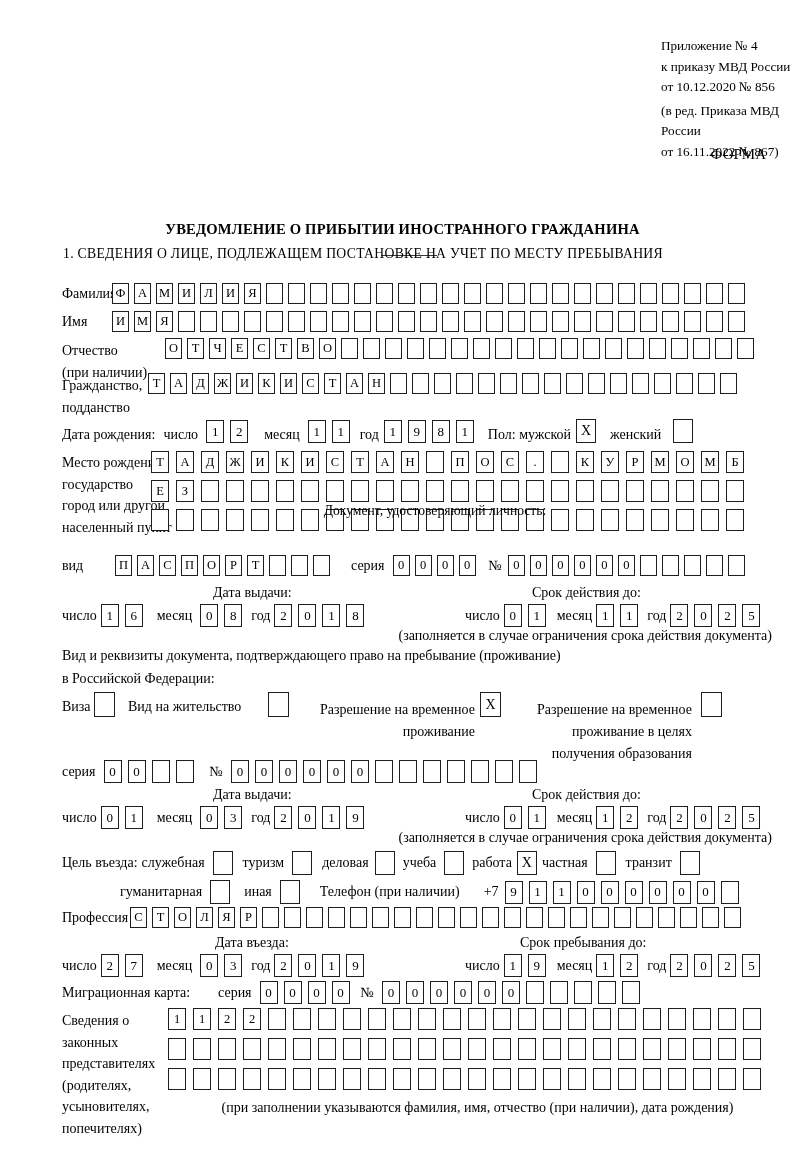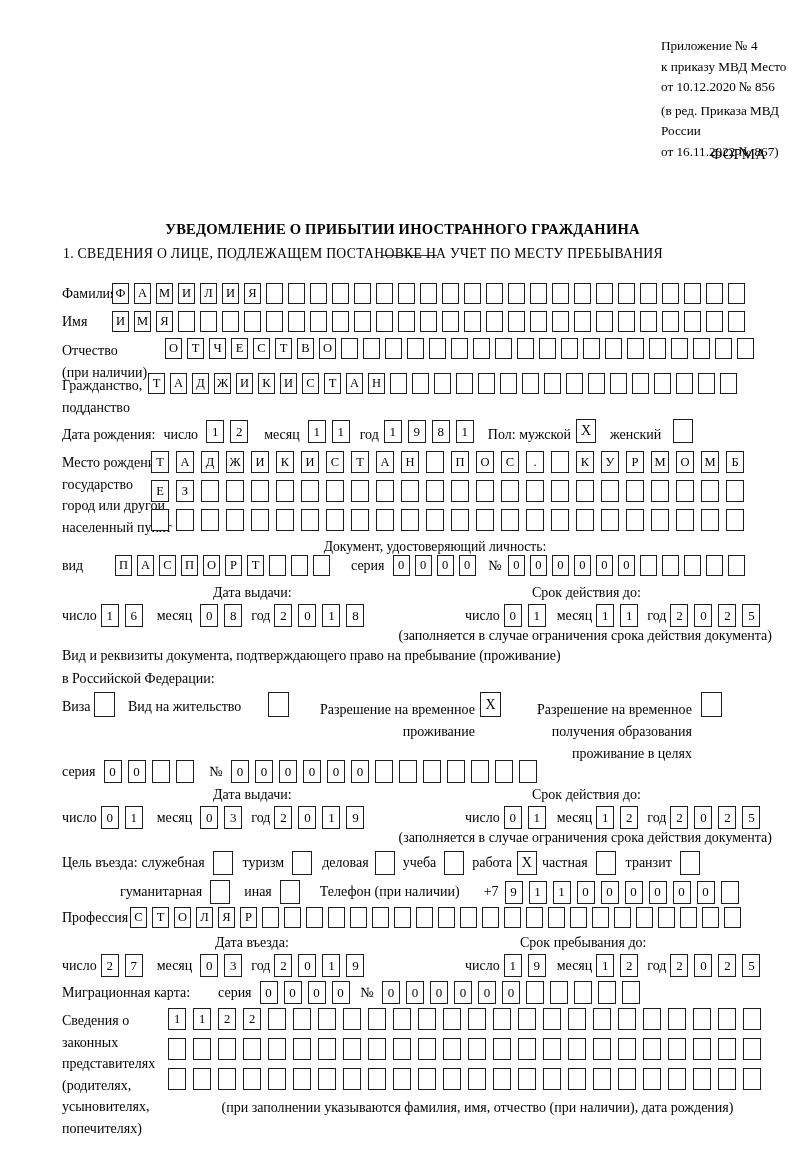--- a/index.html
+++ b/index.html
@@ -43,21 +43,21 @@
   .ml8{margin-left:8px}.ml10{margin-left:10px}.ml12{margin-left:12px}.ml14{margin-left:14px}
   .ml16{margin-left:16px}.ml20{margin-left:20px}.ml24{margin-left:24px}.ml28{margin-left:28px}
 </style>
 </head>
 <body>
 
 <div>
 
   <div class="abs hdr" style="left:617px; top:36px;">
     <div>Приложение № 4</div>
-    <div>к приказу МВД Место</div>
+    <div>к приказу МВД России</div>
     <div>от 10.12.2020 № 856</div>
     <div class="gap">(в ред. Приказа МВД России</div>
     <div>от 16.11.2022 № 867)</div>
   </div>
   <div class="abs bold" style="right:34px; top:146px; font-size:15px;">ФОРМА</div>
 
   <div class="abs title" style="left:30px; top:182px; width:745px;">
     <div>УВЕДОМЛЕНИЕ О ПРИБЫТИИ ИНОСТРАННОГО ГРАЖДАНИНА</div>
     <div>
       <span class="blank-line"></span>
@@ -307,21 +307,21 @@
       <span class="box"></span>
       <span class="box"></span>
       <span class="box"></span>
       <span class="box"></span>
       <span class="box"></span>
       <span class="box"></span>
       <span class="box"></span>
       <span class="box"></span>
     </div>
 
-  <div class="abs bold center" style="left:75px; top:539px; width:720px; font-size:13.6px;">Документ, удостоверяющий личность:</div>
+  <div class="abs bold center" style="left:75px; top:503px; width:720px; font-size:13.6px;">Документ, удостоверяющий личность:</div>
 
   <div class="abs row" style="left:62px; top:555px;">
     <span class="lbl" style="width:53px;">вид</span>
     <span class="boxes">
         <span class="box">П</span>
         <span class="box">А</span>
         <span class="box">С</span>
         <span class="box">П</span>
         <span class="box">О</span>
         <span class="box">Р</span>
@@ -403,22 +403,22 @@
   <span class="abs checkbox" style="left:94px; top:692px;"></span>
   <div class="abs lbl" style="left:128px; top:699px;">Вид на жительство</div>
   <span class="abs checkbox" style="left:268px; top:692px;"></span>
   <div class="abs optlabel" style="left:297px; top:699px; width:178px;">
     <div>Разрешение на временное</div>
     <div>проживание</div>
   </div>
   <span class="abs checkbox" style="left:480px; top:692px;">X</span>
   <div class="abs optlabel" style="left:512px; top:699px; width:180px;">
     <div>Разрешение на временное</div>
+    <div>проживание в целях</div>
     <div>получения образования</div>
-    <div>проживание в целях</div>
   </div>
   <span class="abs checkbox" style="left:701px; top:692px;"></span>
 
   <div class="abs row" style="left:62px; top:760px;">
     <span class="lbl">серия</span>
     <span class="boxes dboxes ml8">
         <span class="box">0</span>
         <span class="box">0</span>
         <span class="box"></span>
         <span class="box"></span>

